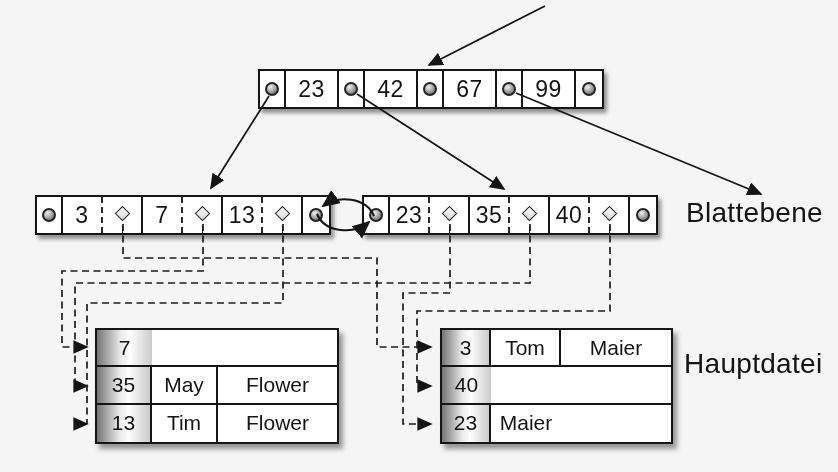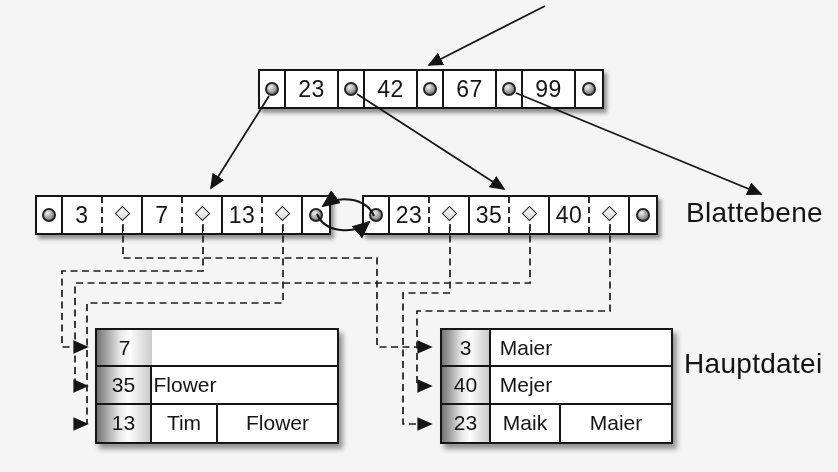--- a/index.html
+++ b/index.html
@@ -200,38 +200,38 @@
 
   <div class="flabel lbl-leaf">Blattebene</div>
   <div class="flabel lbl-main">Hauptdatei</div>
 
   <div class="dtable t-left">
     <div class="trow">
       <div class="tcell kcell">7</div>
     </div>
     <div class="trow">
       <div class="tcell kcell">35</div>
+      <div class="tcell">May</div>
       <div class="tcell">Flower</div>
     </div>
     <div class="trow">
       <div class="tcell kcell">13</div>
       <div class="tcell">Tim</div>
       <div class="tcell">Flower</div>
     </div>
   </div>
 
   <div class="dtable t-right">
     <div class="trow">
       <div class="tcell kcell">3</div>
+      <div class="tcell">Tom</div>
       <div class="tcell">Maier</div>
     </div>
     <div class="trow">
       <div class="tcell kcell">40</div>
-      <div class="tcell">Mejer</div>
     </div>
     <div class="trow">
       <div class="tcell kcell">23</div>
-      <div class="tcell">Maik</div>
       <div class="tcell">Maier</div>
     </div>
   </div>
 
 </div>
 
 </body></html>

